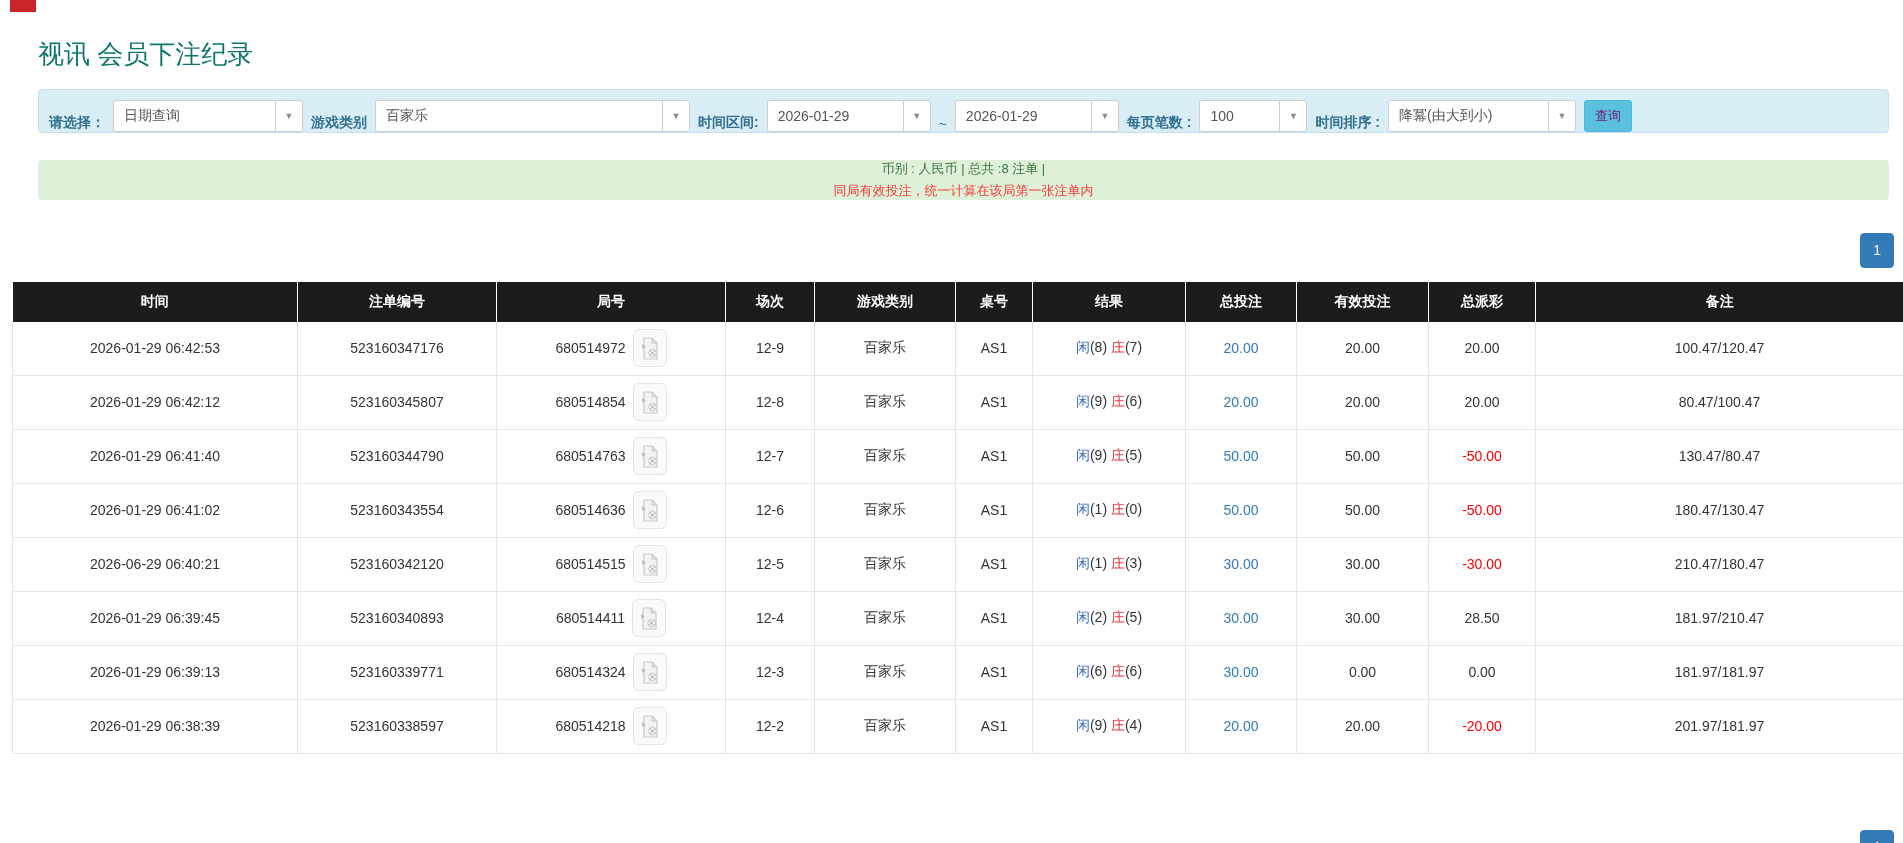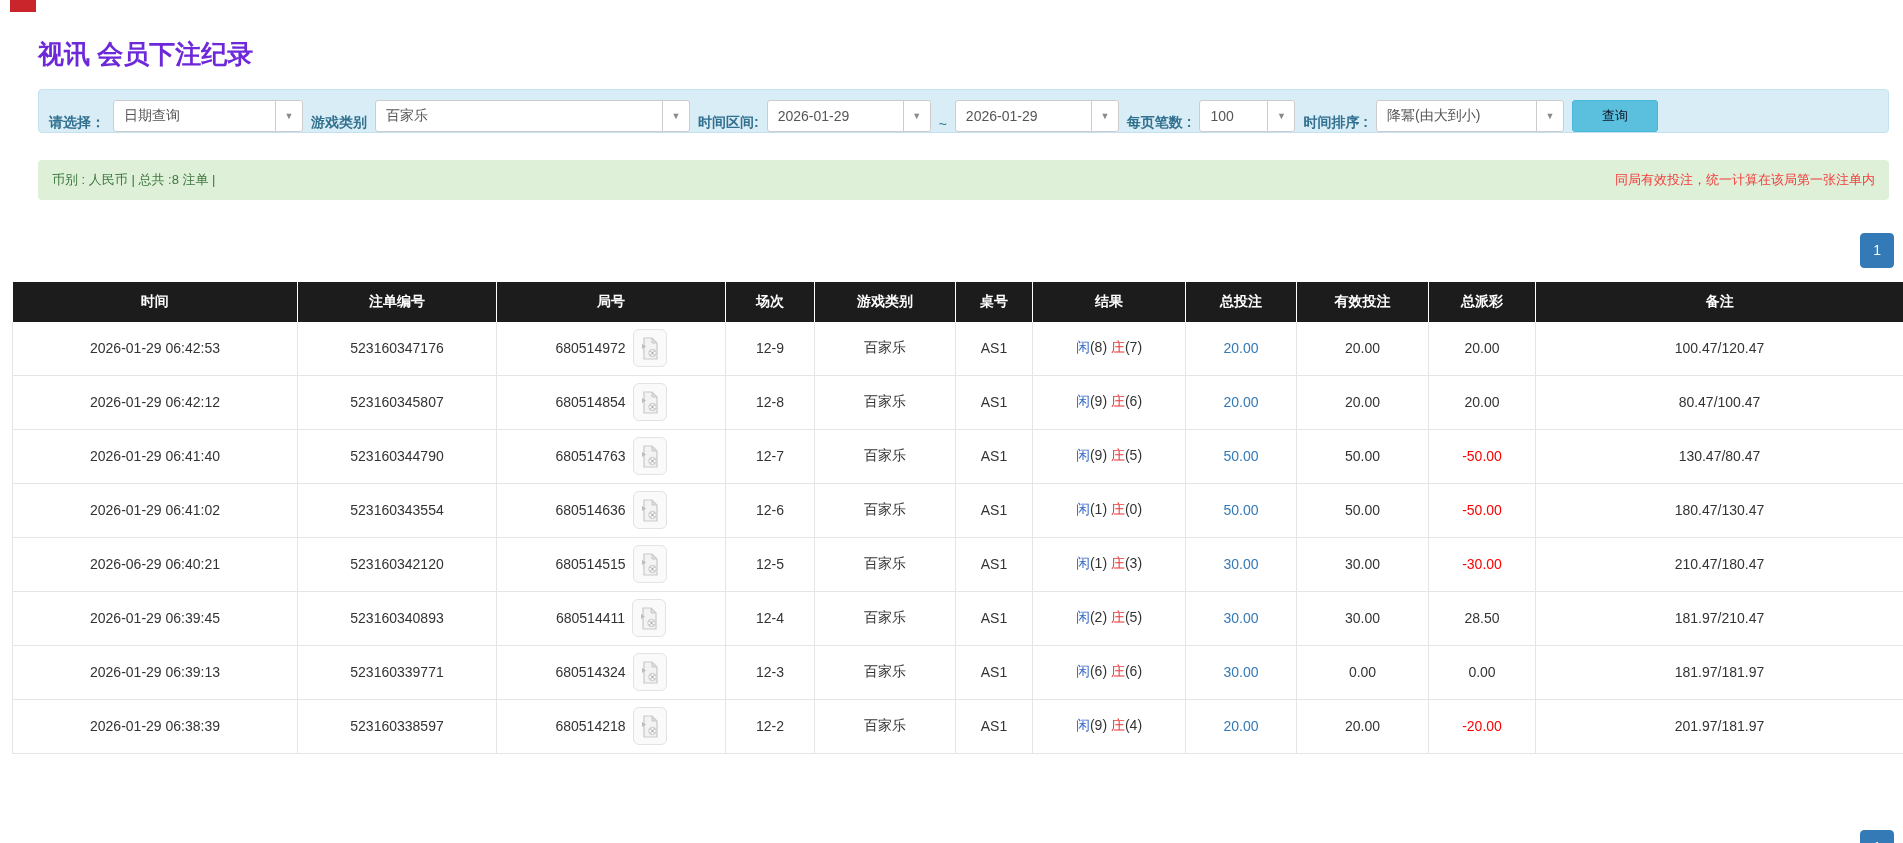--- a/index.html
+++ b/index.html
@@ -1,38 +1,38 @@
 <!DOCTYPE html>
 <html><head>
 <meta charset="utf-8">
 <style>
   html,body{margin:0;padding:0;background:#fff;overflow:hidden;}
   body{width:1903px;height:843px;position:relative;font-family:"Liberation Sans","DejaVu Sans",sans-serif;color:#333;}
 
   .top-marker{position:absolute;top:0;left:10px;width:26px;height:12px;background:#c9252b;}
 
-  .title{font-size:26px;font-weight:700;color:#6d28d9;margin:40px 0 0 38px;line-height:1.1;}
+  .title{font-size:26px;font-weight:400;color:#0f766e;margin:40px 0 0 38px;line-height:1.1;}
 
   
   .filter-bar{margin:20px 14px 0 38px;background:#d9edf7;border:1px solid #c5e1ef;border-radius:4px;
     height:42px;display:flex;align-items:flex-end;padding:0 10px;gap:8px;white-space:nowrap;}
   .flabel{color:#31708f;font-weight:bold;font-size:14px;}
   .tilde{color:#31708f;font-size:14px;}
   .select{background:#fff;border:1px solid #ccc;border-radius:3px;height:32px;display:flex;align-items:stretch;
     box-sizing:border-box;cursor:pointer;}
   .sel-value{flex:1;display:flex;align-items:center;padding:0 10px;font-size:14px;color:#555;overflow:hidden;}
   .sel-arrow{width:26px;border-left:1px solid #ccc;display:flex;align-items:center;justify-content:center;
     color:#8a8a8a;font-size:9px;background:#fff;border-radius:0 3px 3px 0;}
-  .w-qtype{width:190px;} .w-game{width:315px;} .w-date{width:164px;} .w-size{width:96px;} .w-sort{width:188px;}
-  .search-btn{background:#5bc0de;border:1px solid #46b8da;color:#0f172a;border-radius:3px;font-size:13px;
-    padding:6px 29px;cursor:pointer;font-family:inherit;}
+  .w-qtype{width:190px;} .w-game{width:315px;} .w-date{width:164px;} .w-size{width:108px;} .w-sort{width:188px;}
+  .search-btn{background:#5bc0de;border:1px solid #46b8da;color:#701a75;border-radius:3px;font-size:13px;
+    padding:6px 10px;cursor:pointer;font-family:inherit;}
 
   
   .info-bar{margin:27px 14px 0 38px;background:#dff0d8;border-radius:4px;height:40px;display:flex;
-    align-items:center;justify-content:space-between;padding:0 14px;font-size:13px;}
+    align-items:center;justify-content:space-between;padding:0 14px;font-size:13px;flex-direction:column;}
   .info-left{color:#3c763d;}
   .info-right{color:#f43c3c;}
 
   
   .pagi-top{margin:33px 9px 0 0;text-align:right;height:36px;}
   .page-btn{display:inline-block;background:#337ab7;border:1px solid #337ab7;color:#fff;font-size:14px;
     padding:7px 12px;border-radius:4px;text-decoration:none;line-height:1.42;cursor:pointer;}
   .pagi-bottom{position:absolute;right:9px;bottom:-23px;}
 
   

